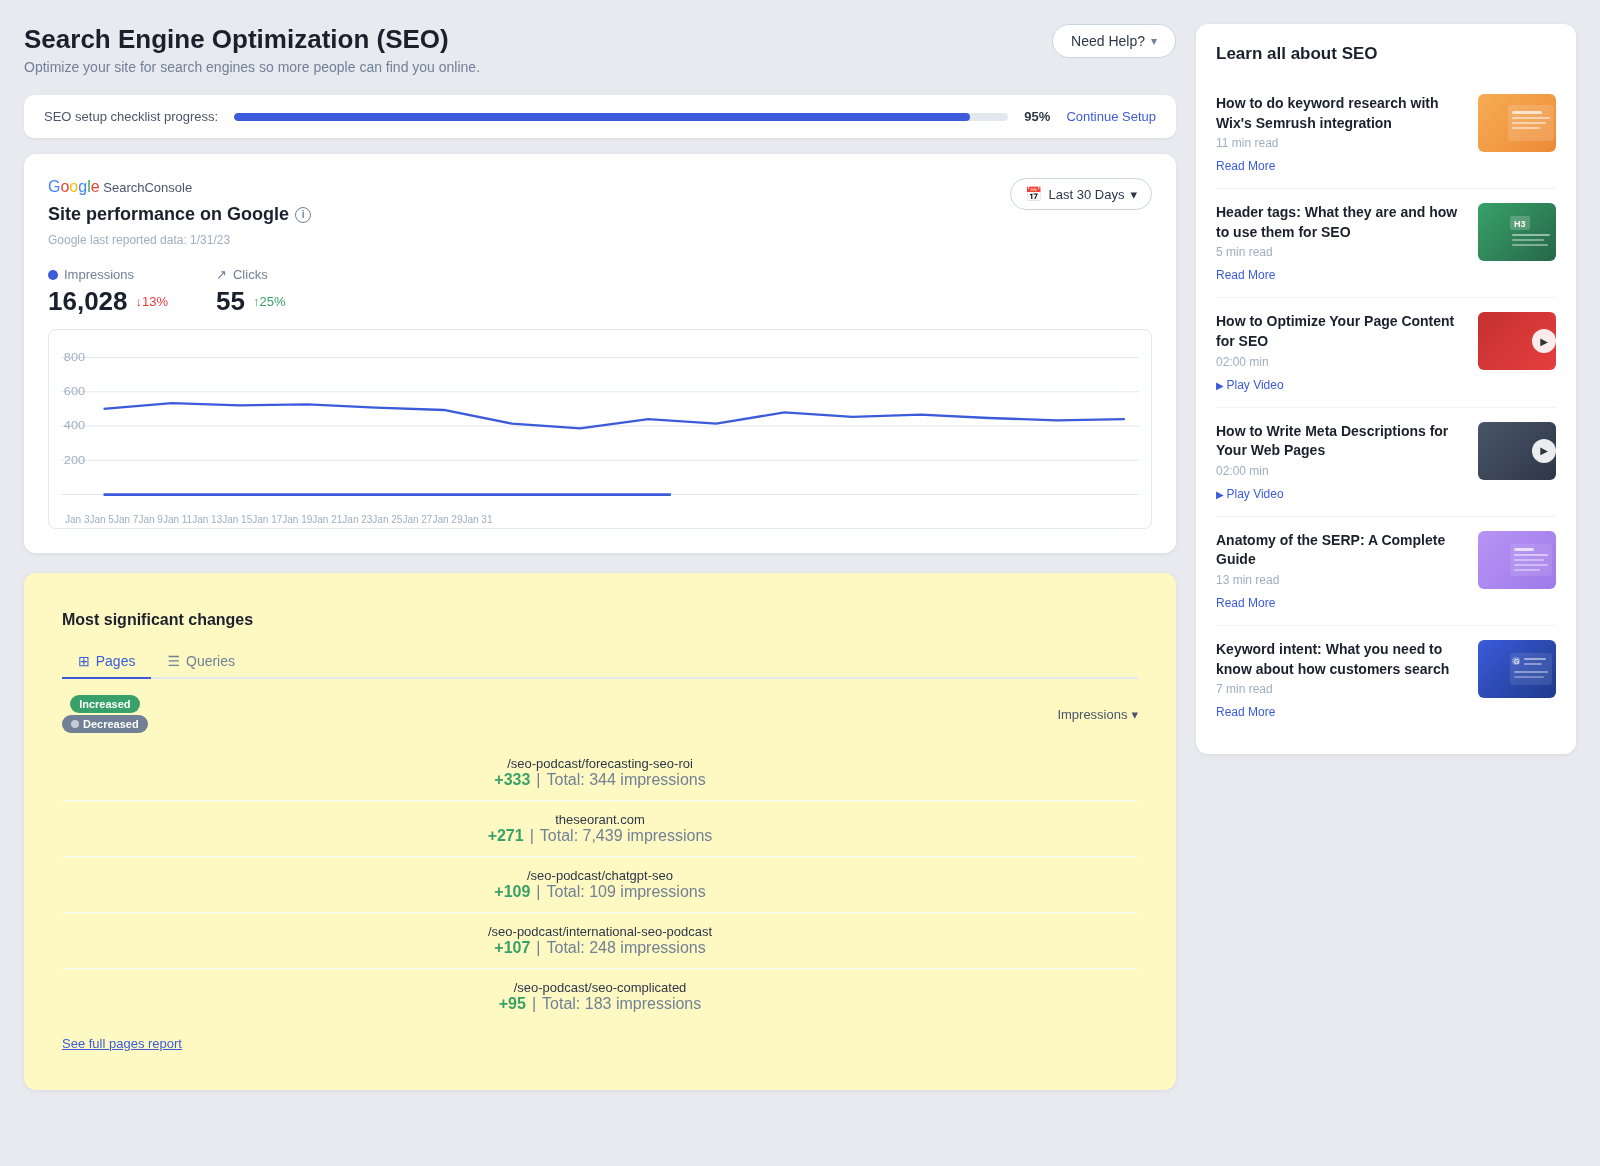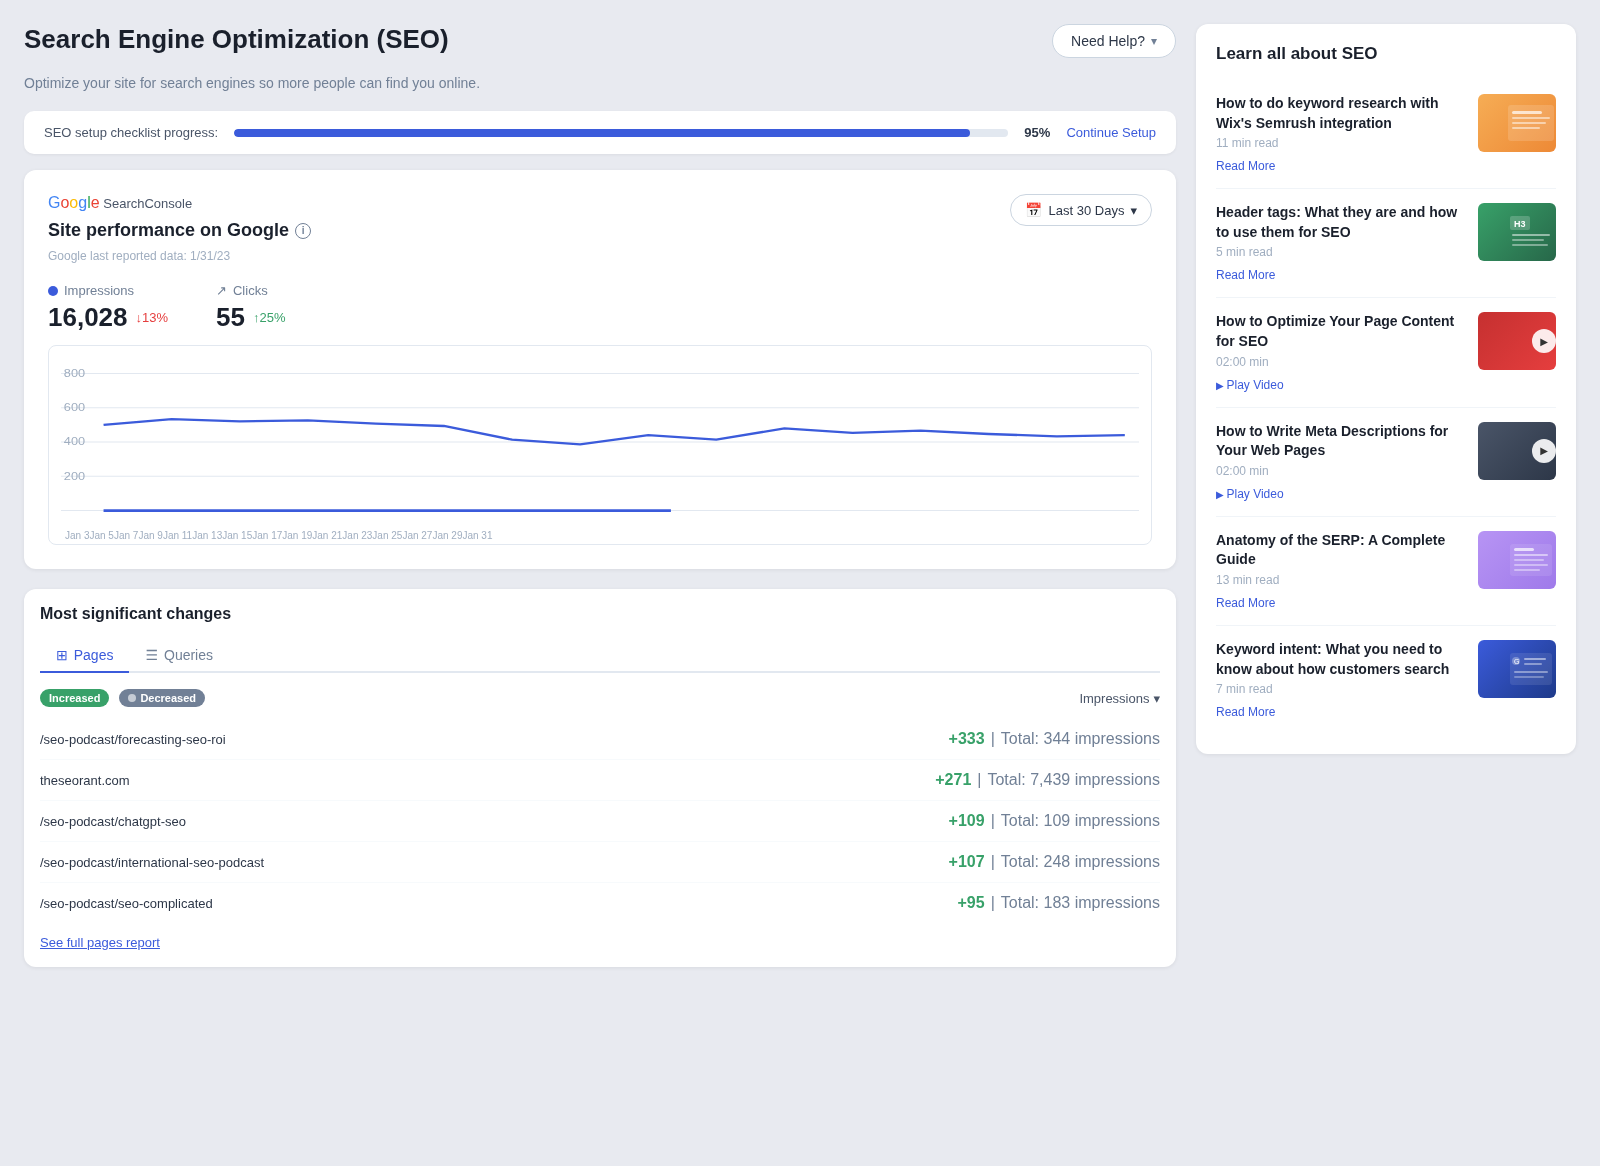--- a/index.html
+++ b/index.html
@@ -26,21 +26,21 @@
       margin-bottom: 20px;
     }
     .page-title {
       font-size: 26px;
       font-weight: 700;
       color: #1a202c;
     }
     .page-subtitle {
       font-size: 14px;
       color: #718096;
-      margin-top: 20px;
+      margin-top: 4px;
     }
     .help-button {
       display: flex;
       align-items: center;
       gap: 6px;
       border: 1.5px solid #cbd5e0;
       border-radius: 24px;
       padding: 8px 18px;
       background: white;
       font-size: 14px;
@@ -229,23 +229,23 @@
     .chart-xaxis {
       display: flex;
       justify-content: flex-start;
       padding: 4px 4px 0;
       font-size: 10px;
       color: #a0aec0;
     }
 
     
     .changes-card {
-      background: #ffffff;
+      background: #fef9c3;
       border-radius: 12px;
-      padding: 16px;
+      padding: 38px;
       box-shadow: 0 1px 4px rgba(0,0,0,0.07);
     }
     .changes-title {
       font-size: 16px;
       font-weight: 700;
       color: #1a202c;
       margin-bottom: 16px;
     }
     .tabs-row {
       display: flex;
@@ -290,37 +290,39 @@
       padding: 3px 9px;
       border-radius: 12px;
       font-weight: 600;
       display: flex;
       align-items: center;
       gap: 4px;
     }
     .badge-group {
       display: flex;
       align-items: center;
-      gap: 10px;
+      gap: 2px;
+      flex-direction: column;
     }
     .impressions-filter {
       display: flex;
       align-items: center;
       gap: 4px;
       font-size: 13px;
       color: #4a5568;
       cursor: pointer;
     }
     .table-row {
       display: flex;
       justify-content: space-between;
       align-items: center;
       padding: 11px 0;
       border-bottom: 1px solid #f7fafc;
       font-size: 13px;
+      flex-direction: column;
     }
     .table-row:last-of-type { border-bottom: none; }
     .row-url { color: #2d3748; }
     .row-stats {
       display: flex;
       align-items: center;
       gap: 6px;
       color: #718096;
       font-size: 16px;
     }

